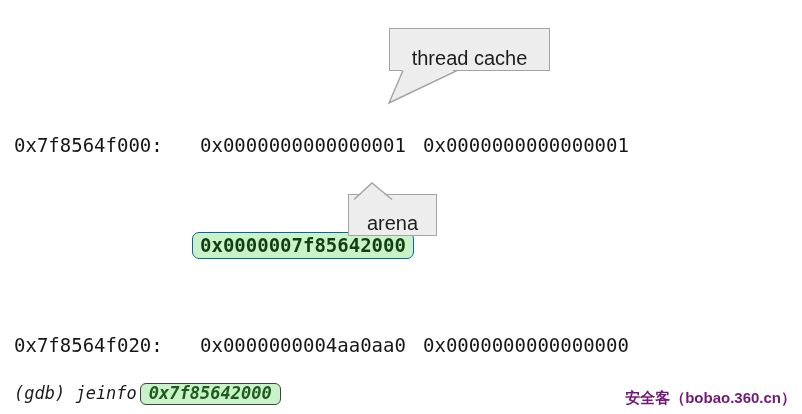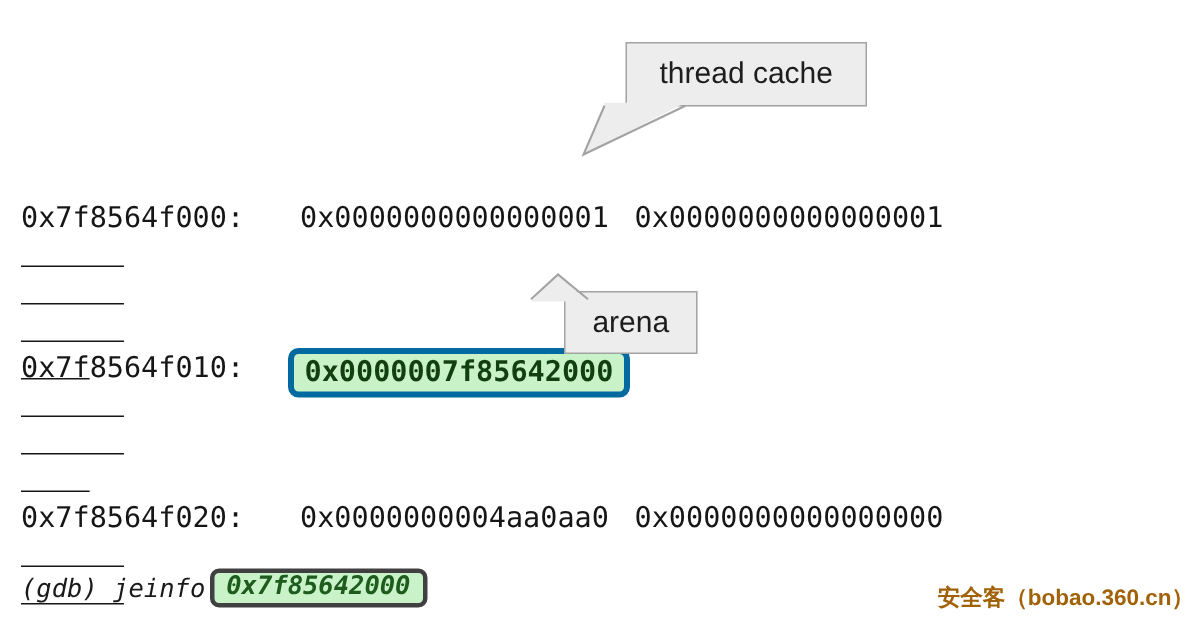--- a/index.html
+++ b/index.html
@@ -6,78 +6,77 @@
   .stage{
     position:relative;width:802px;height:414px;background:#ffffff;
     overflow:hidden;font-family:"DejaVu Sans Mono","Liberation Mono",monospace;
   }
 
   
   .gdb-block{
     position:absolute;left:14px;top:58px;
     font-size:19px;line-height:25px;color:#161616;white-space:pre;
   }
-  .mem-row{position:relative;height:25px;text-decoration:underline;}
+  .mem-row{position:relative;height:25px;}
   .addr{position:absolute;left:0;top:0;}
   .v1{position:absolute;left:186px;top:0;}
   .v2{position:absolute;left:409px;top:0;}
   .hlbox{
     position:absolute;left:178px;top:-1px;
-    padding:1px 7px 2px 7px;border:4px solid #0369a1;border-radius:7px;
+    padding:1px 7px 2px 7px;border:1px solid #0369a1;border-radius:7px;
     font-weight:bold;line-height:22px;
   }
   .hl-green{background:var(--green-bg,#c9f2c9);color:#123f12;}
 
   
   .callout{
     position:absolute;background:var(--callout-bg,#ededed);
     border:1.5px solid #a3a3a3;box-sizing:border-box;
-    display:flex;align-items:center;justify-content:center;
+    display:flex;align-items:flex-end;justify-content:center;
     font-family:"Liberation Sans","DejaVu Sans",sans-serif;
-    font-size:20px;color:#1d1d1d;margin-left:28px;
+    font-size:20px;color:#1d1d1d;
   }
   .callout-thread{left:389px;top:28px;width:161px;height:43px;}
   .callout-arena{left:348px;top:194px;width:89px;height:42px;}
   .tails{position:absolute;left:0;top:0;pointer-events:none;}
 
   
   .jeinfo-block{
     position:absolute;left:14px;top:335px;
     font-size:17px;line-height:23px;font-style:italic;color:#1a1a1a;white-space:pre;
   }
   .jeinfo-line1{height:24px;display:flex;align-items:flex-end;}
   .jeinfo-value{
     display:inline-block;margin-left:3px;
-    background:var(--green-bg,#c9f2c9);border:3px solid #404040;border-radius:6px;
+    background:var(--green-bg,#c9f2c9);border:1px solid #404040;border-radius:6px;
     padding:0 8px 1px 8px;font-weight:bold;color:#1d5c1d;line-height:19px;
   }
 
   
   .watermark{
     position:absolute;right:6px;top:389px;
     font-family:"Liberation Sans","DejaVu Sans",sans-serif;
-    font-size:15px;font-weight:bold;color:#a16207;
+    font-size:15px;font-weight:bold;color:#701a75;
     text-shadow:1px 1px 0 #fff,-1px -1px 0 #fff,1px -1px 0 #fff,-1px 1px 0 #fff;
   }
 </style>
 </head>
 <body>
 
 <div class="stage">
 
   <div class="gdb-block">
 
     <div class="mem-row">
       <span class="addr">0x7f8564f000:</span>
       <span class="v1">0x0000000000000001</span>
       <span class="v2">0x0000000000000001</span>
     </div>
 
     <div class="mem-row">
-      <span class="addr">0x7f8564f010:</span>
       <span class="hlbox hl-green">0x0000007f85642000</span>
     </div>
 
     <div class="mem-row">
       <span class="addr">0x7f8564f020:</span>
       <span class="v1">0x0000000004aa0aa0</span>
       <span class="v2">0x0000000000000000</span>
     </div>
 
     

